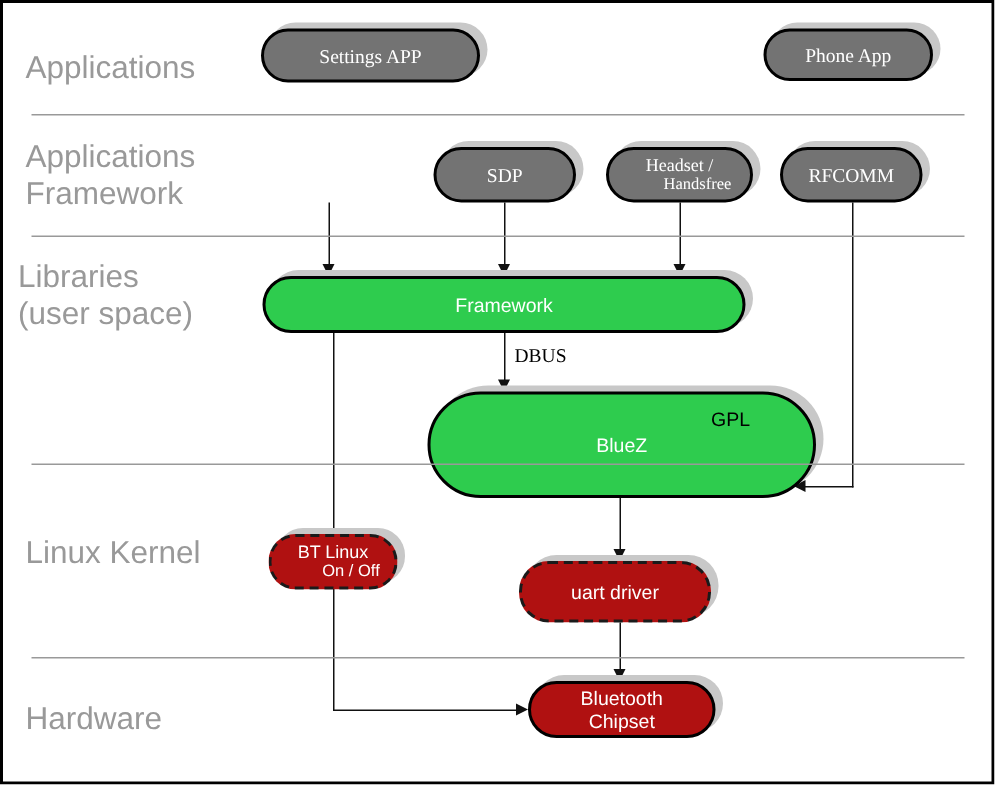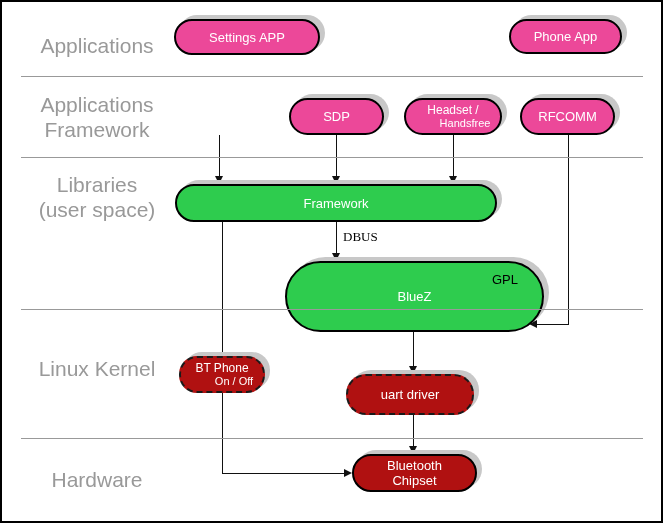--- a/index.html
+++ b/index.html
@@ -13,38 +13,38 @@
     overflow:hidden;
   }
   
   .divider{
     position:absolute;left:19px;width:622px;height:1px;
     background:#999;z-index:5;
   }
   
   .layer-label{
     position:absolute;color:#999;font-size:21px;line-height:25px;
-    text-align:center;white-space:pre-line;z-index:2;
+    white-space:pre-line;z-index:2;
   }
   
   .pill{
     position:absolute;display:flex;flex-direction:column;
     align-items:center;justify-content:center;
     border:2px solid #000;border-radius:19px;
     box-sizing:border-box;color:#fff;font-size:13px;line-height:15px;
     box-shadow:5px -4px 0 #c8c8c8;z-index:2;text-align:center;
   }
-  .pill.blue{background:#ec4899;}
+  .pill.blue{background:#737373;font-family:Liberation Serif, serif;}
   .pill.green{background:#2ecc4e;}
   .pill.red{background:#b01111;}
   .pill.dashed{border:2px dashed #1a1a1a;z-index:3;}
   .sub-line{font-size:11px;line-height:13px;display:block;margin-left:24px;}
   .main-line{display:block;}
   .gpl-tag{
-    position:absolute;top:9px;right:24px;color:#000;font-size:13px;margin-left:32px;
+    position:absolute;top:9px;right:42px;color:#000;font-size:13px;margin-left:32px;
   }
   
   .vline{position:absolute;width:1px;background:#111;z-index:1;}
   .hline{position:absolute;height:1px;background:#111;z-index:1;}
   .ah{position:absolute;width:0;height:0;z-index:1;}
   .ah-down{border-left:4px solid transparent;border-right:4px solid transparent;border-top:8px solid #111;}
   .ah-right{border-top:4px solid transparent;border-bottom:4px solid transparent;border-left:8px solid #111;}
   .ah-left{border-top:4px solid transparent;border-bottom:4px solid transparent;border-right:8px solid #111;}
   .edge-label{position:absolute;color:#000;font-size:13px;z-index:2;font-family:Liberation Serif, serif;}
 </style>
@@ -113,21 +113,21 @@
 
   <div class="pill green" style="left:173px;top:182px;width:322px;height:38px">
     <span class="main-line">Framework</span>
   </div>
   <div class="pill green" style="left:283px;top:259px;width:259px;height:71px;border-radius:36px">
     <span class="main-line">BlueZ</span>
     <span class="gpl-tag">GPL</span>
   </div>
 
   <div class="pill red dashed" style="left:177px;top:354px;width:86px;height:37px;font-size:12px;line-height:14px;border-radius:18px">
-    <span class="main-line">BT Phone</span>
+    <span class="main-line">BT Linux</span>
     <span class="sub-line">On / Off</span>
   </div>
   <div class="pill red dashed" style="left:344px;top:372px;width:128px;height:41px;border-radius:20px">
     <span class="main-line">uart driver</span>
   </div>
 
   <div class="pill red" style="left:350px;top:452px;width:125px;height:38px">
     <span class="main-line">Bluetooth</span>
     <span class="main-line">Chipset</span>
   </div>

